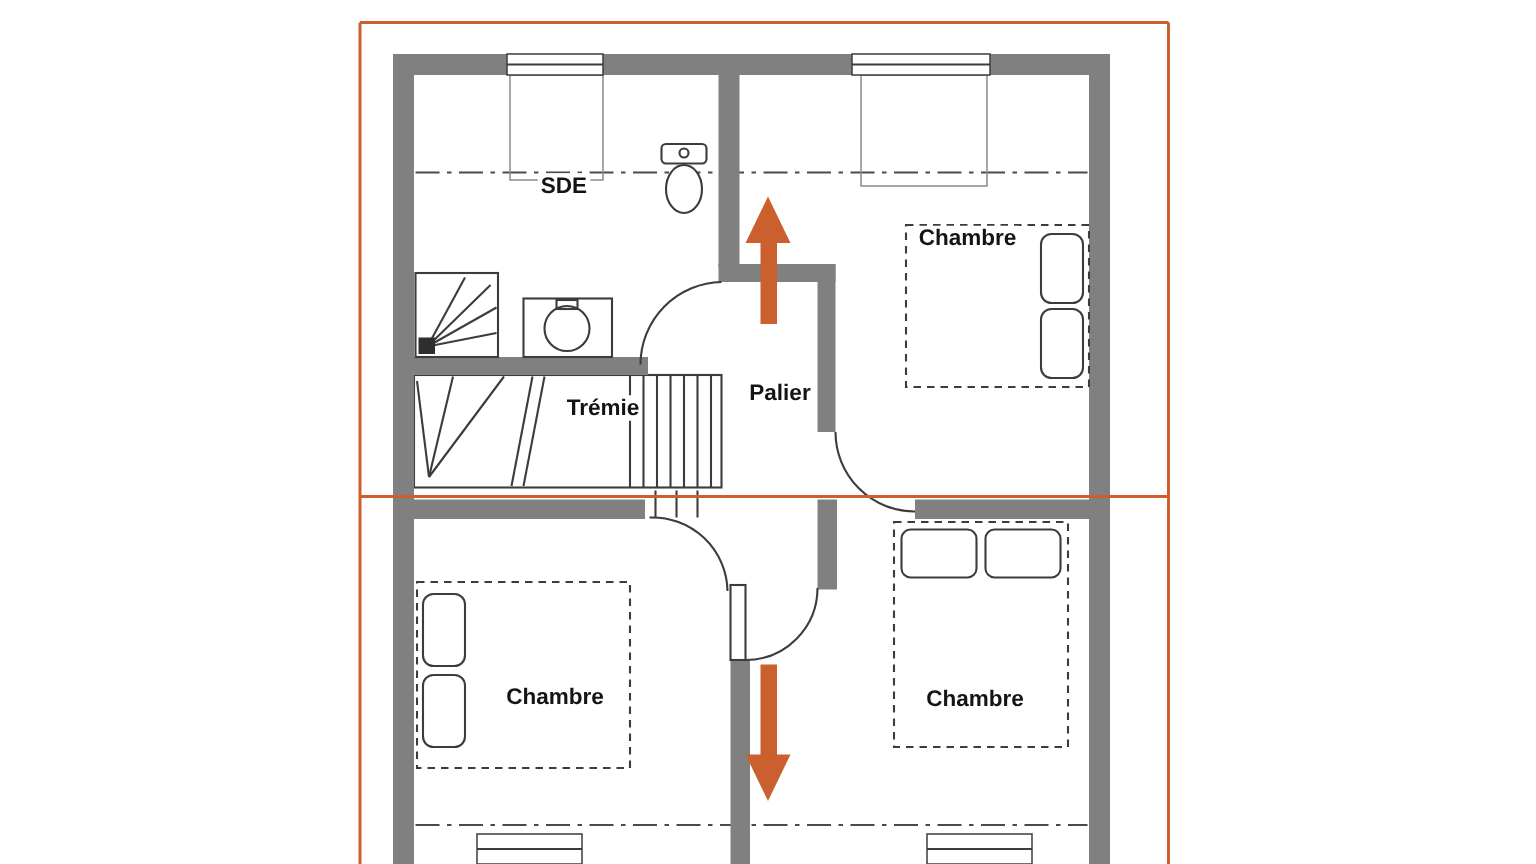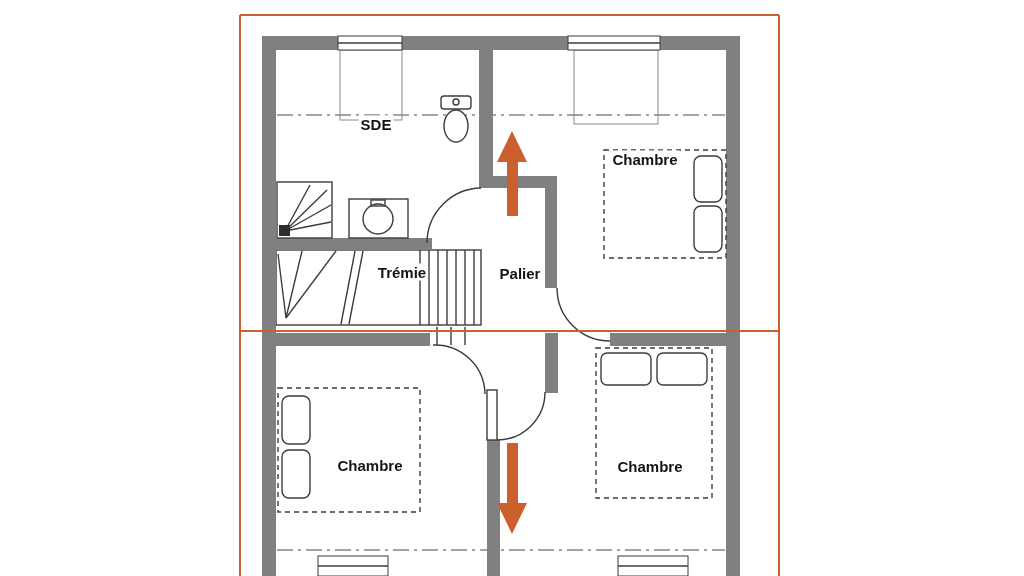--- a/index.html
+++ b/index.html
@@ -150,16 +150,16 @@
       <line class="roof" x1="240" y1="15" x2="779" y2="15"></line>
       <line class="roof" x1="240" y1="331" x2="779" y2="331"></line>
       <line class="roof" x1="240" y1="15" x2="240" y2="576"></line>
       <line class="roof" x1="779" y1="15" x2="779" y2="576"></line>
     </g>
   </svg>
 
   <div class="label" style="left:376px;top:124px">SDE</div>
   <div class="label" style="left:645px;top:159px">Chambre</div>
   <div class="label" style="left:402px;top:272px">Trémie</div>
-  <div class="label" style="left:520px;top:273px">Palier</div>
+  <div class="label" style="left:520px;top:262px">Palier</div>
   <div class="label" style="left:370px;top:465px">Chambre</div>
   <div class="label" style="left:650px;top:466px">Chambre</div>
 </div>
 
 </body></html>

